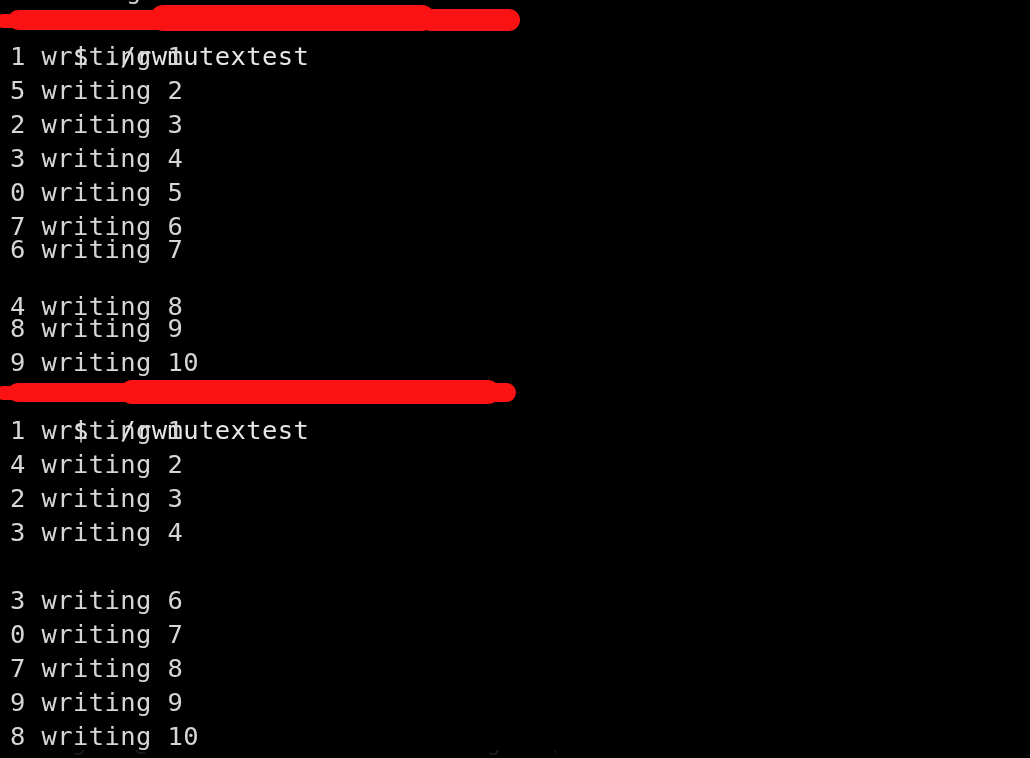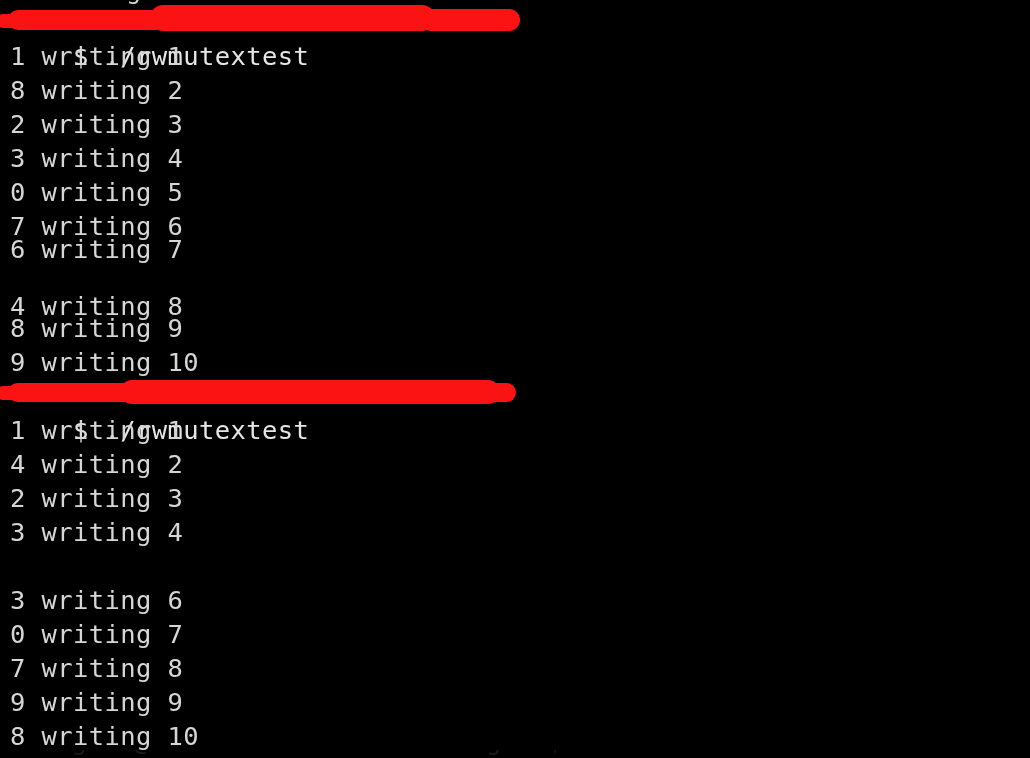--- a/index.html
+++ b/index.html
@@ -248,21 +248,21 @@
 
   <div class="top-clip">
     <div class="term-line">9 writing 10</div>
   </div>
 
   <div class="term-line prompt-line" style="top:5px;">
     <span class="prompt-user"></span><span class="prompt-sym">$</span> <span class="prompt-cmd">./rwmutextest</span>
   </div>
 
   <div class="term-line" style="top:39px;">1 writing 1</div>
-  <div class="term-line" style="top:73px;">8 writing 2</div>
+  <div class="term-line" style="top:73px;">5 writing 2</div>
   <div class="term-line" style="top:107px;">2 writing 3</div>
   <div class="term-line" style="top:141px;">3 writing 4</div>
   <div class="term-line" style="top:175px;">0 writing 5</div>
   <div class="term-line" style="top:209px;">7 writing 6</div>
   <div class="term-line" style="top:232px;">6 writing 7</div>
   <div class="term-line" style="top:277px;margin-top:12px;">4 writing 8</div>
   <div class="term-line" style="top:311px;">8 writing 9</div>
   <div class="term-line" style="top:345px;">9 writing 10</div>
 
   <div class="term-line prompt-line" style="top:379px;">

